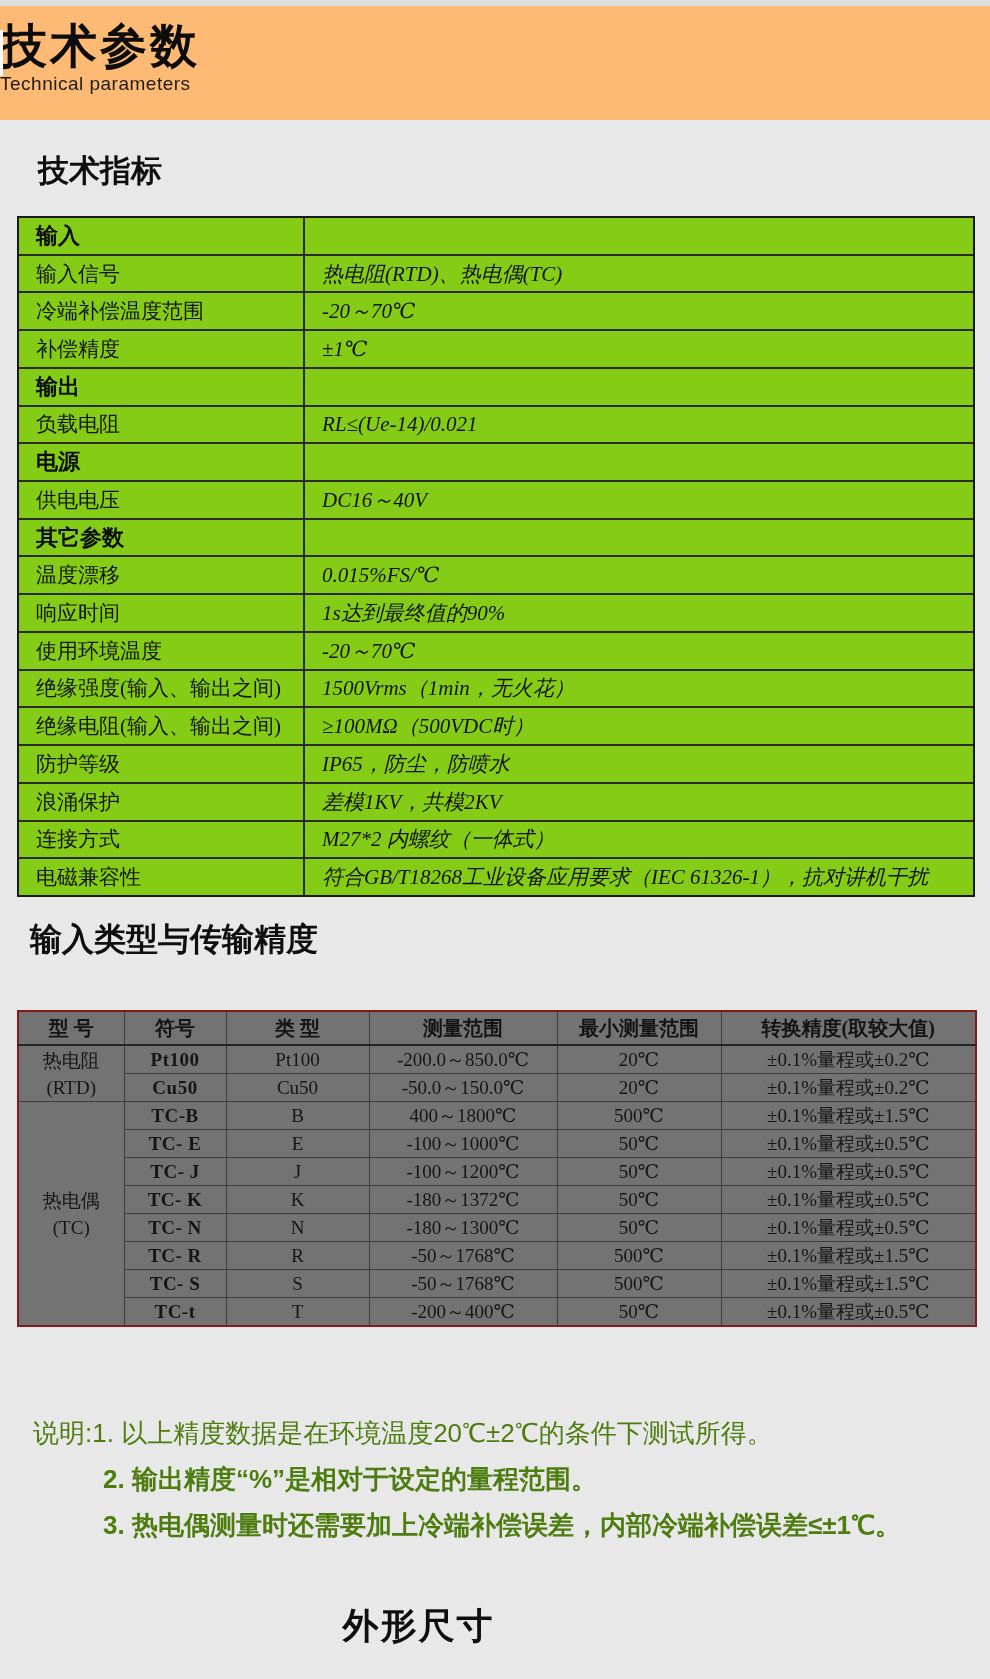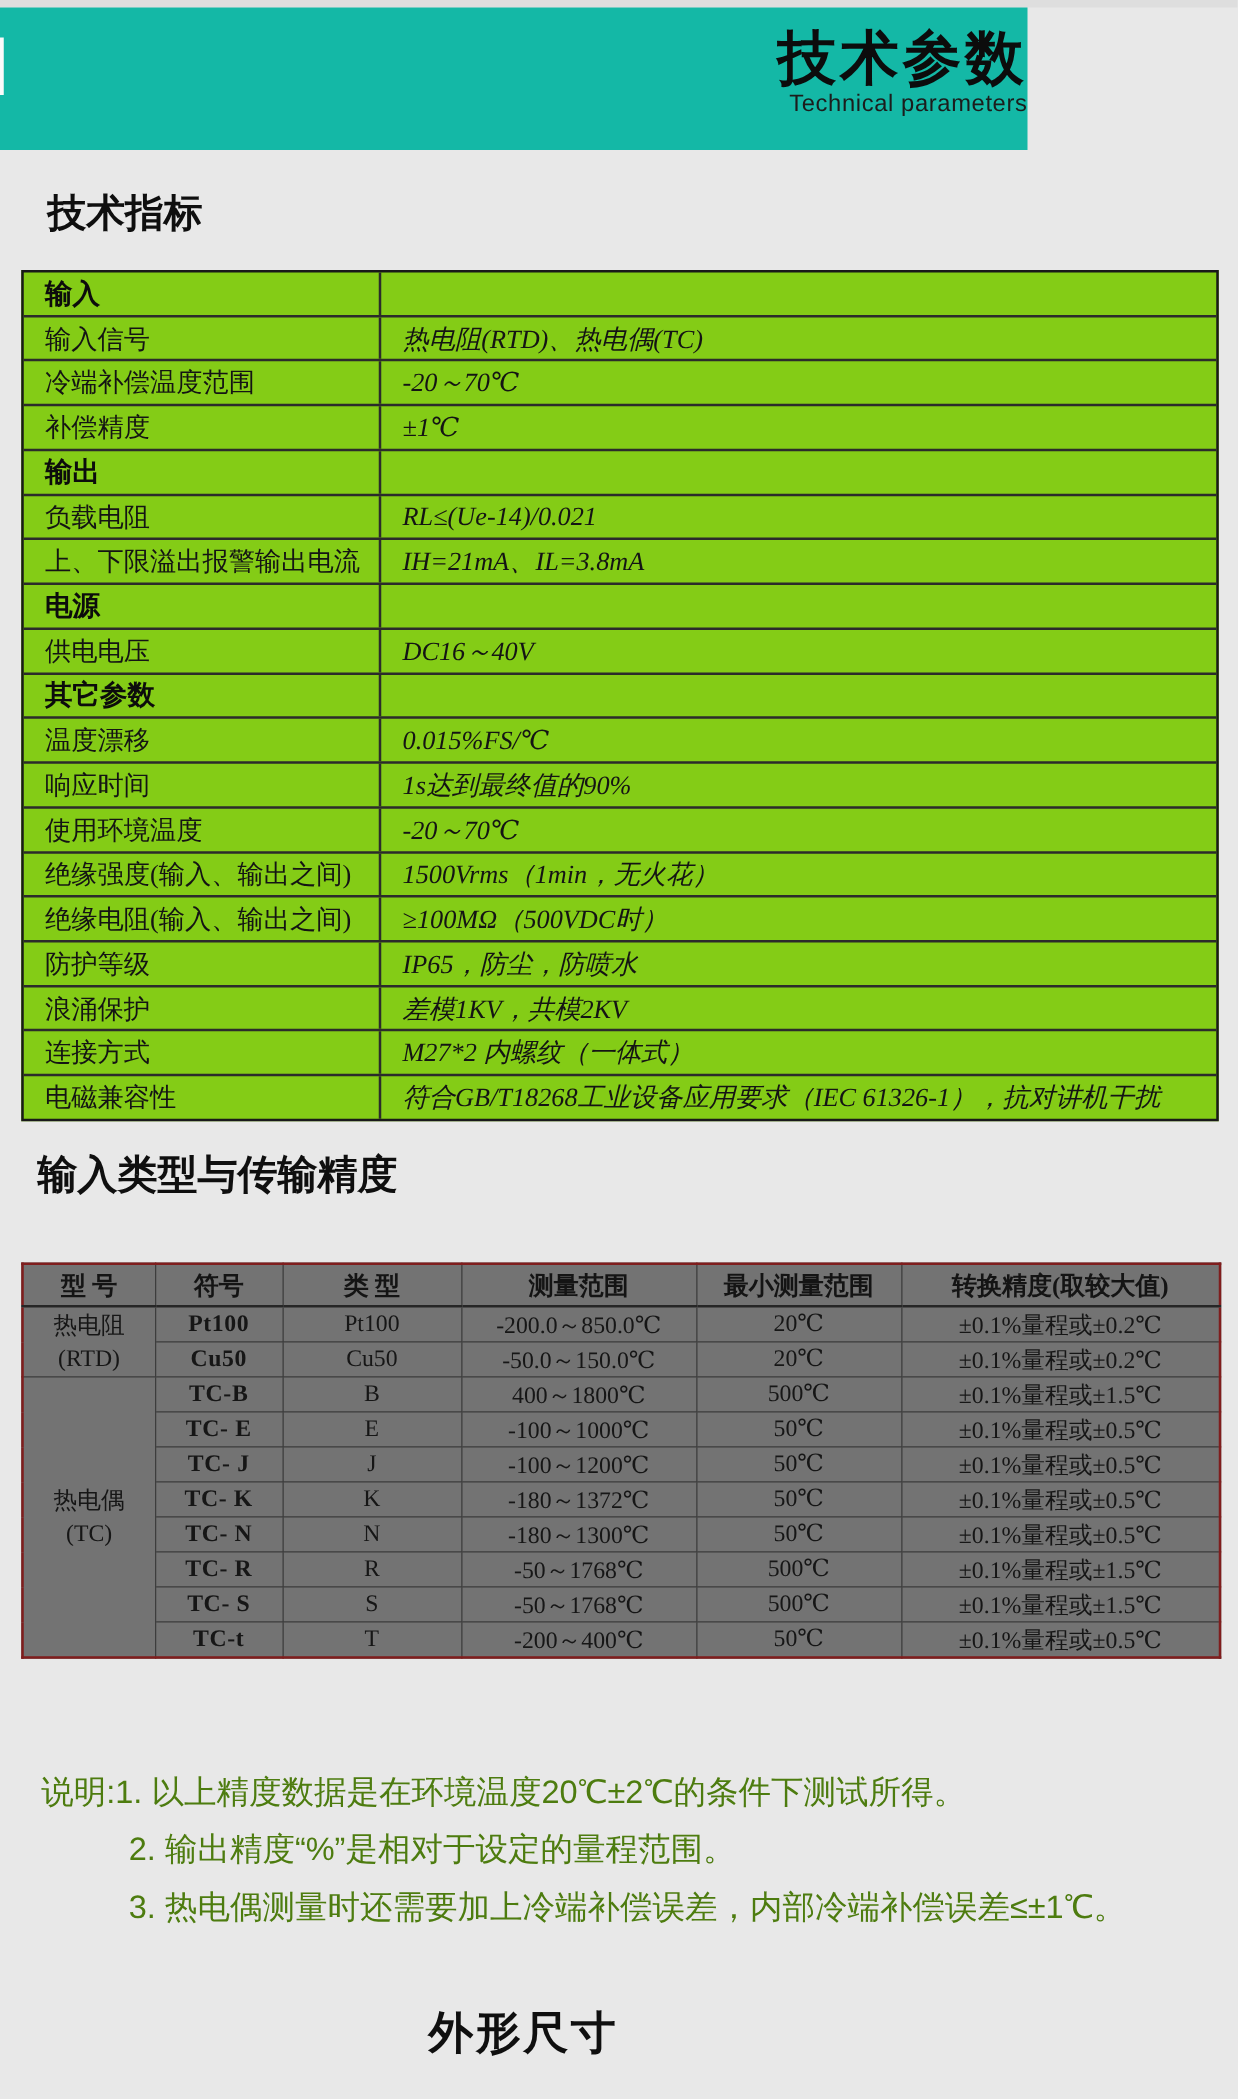--- a/index.html
+++ b/index.html
@@ -3,22 +3,22 @@
 <meta charset="utf-8">
 <style>
   html,body { margin:0; padding:0; }
   body {
     width:990px; height:1679px; position:relative; overflow:hidden;
     background:#e8e8e8; color:#161616;
     font-family:"Liberation Sans", sans-serif;
   }
   .top-strip { position:absolute; left:0; top:0; width:990px; height:6px; background:#dedede; }
   .banner {
-    position:absolute; left:0; top:6px; width:822px; height:114px;
-    background:#14b8a6; text-align:right;
+    position:absolute; left:0; top:6px; width:990px; height:114px;
+    background:#fdba74; text-align:left;
   }
   .banner-notch { position:absolute; left:0; top:24px; width:3px; height:46px; background:#fafafa; }
   .page-title {
     margin:0; padding-top:14px; font-size:47px; font-weight:700;
     letter-spacing:3px; color:#0c0c0c; line-height:52px;
   }
   .page-subtitle { font-size:19px; color:#1c1c1c; letter-spacing:0.5px; line-height:24px; }
 
   .section-title { position:absolute; font-weight:600; color:#0f0f0f; }
   #specs-title { left:38px; top:150px; font-size:31px; }
@@ -62,21 +62,21 @@
     height:32px; font-family:"Liberation Serif","DejaVu Serif",serif;
     font-weight:600; font-size:20px; color:#141414; border-bottom:2px solid #262626;
   }
   table.input-table td { height:27px; font-family:"Liberation Serif","DejaVu Serif",serif; font-size:19px; color:#161616; }
   td.symbol-cell { font-family:"DejaVu Sans",sans-serif; font-weight:700; font-size:20px; letter-spacing:0.5px; color:#111; }
   td.model-cell { font-size:19px; line-height:27px; }
 
   
   .notes { position:absolute; left:33px; top:1410px; font-size:26px; font-weight:500; color:#4d7c0f; line-height:46px; }
   .note-line { white-space:nowrap; }
-  .note-line.indent { padding-left:70px; }
+  .note-line.indent { padding-left:70px;font-weight:bold; }
 </style>
 </head>
 <body>
 
 <div class="top-strip"></div>
 
 <div class="banner">
   <div class="banner-notch"></div>
   <h1 class="page-title">技术参数</h1>
   <div class="page-subtitle">Technical parameters</div>
@@ -101,24 +101,20 @@
       <div class="spec-label">补偿精度</div>
       <div class="spec-value">±1℃</div>
     </div>
     <div class="spec-row group">
       <div class="spec-label">输出</div>
       <div class="spec-value"></div>
     </div>
     <div class="spec-row">
       <div class="spec-label">负载电阻</div>
       <div class="spec-value">RL≤(Ue-14)/0.021</div>
-    </div>
-    <div class="spec-row">
-      <div class="spec-label">上、下限溢出报警输出电流</div>
-      <div class="spec-value">IH=21mA、IL=3.8mA</div>
     </div>
     <div class="spec-row group">
       <div class="spec-label">电源</div>
       <div class="spec-value"></div>
     </div>
     <div class="spec-row">
       <div class="spec-label">供电电压</div>
       <div class="spec-value">DC16～40V</div>
     </div>
     <div class="spec-row group">

